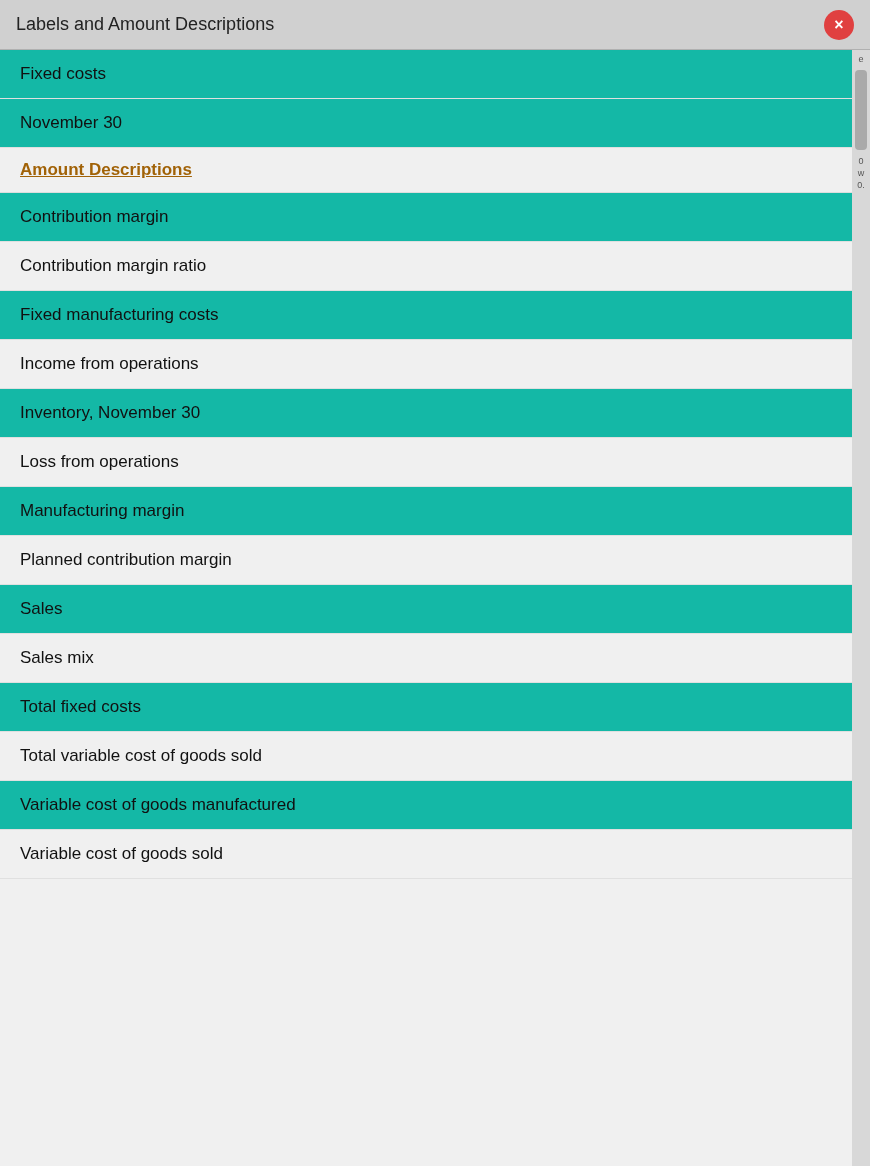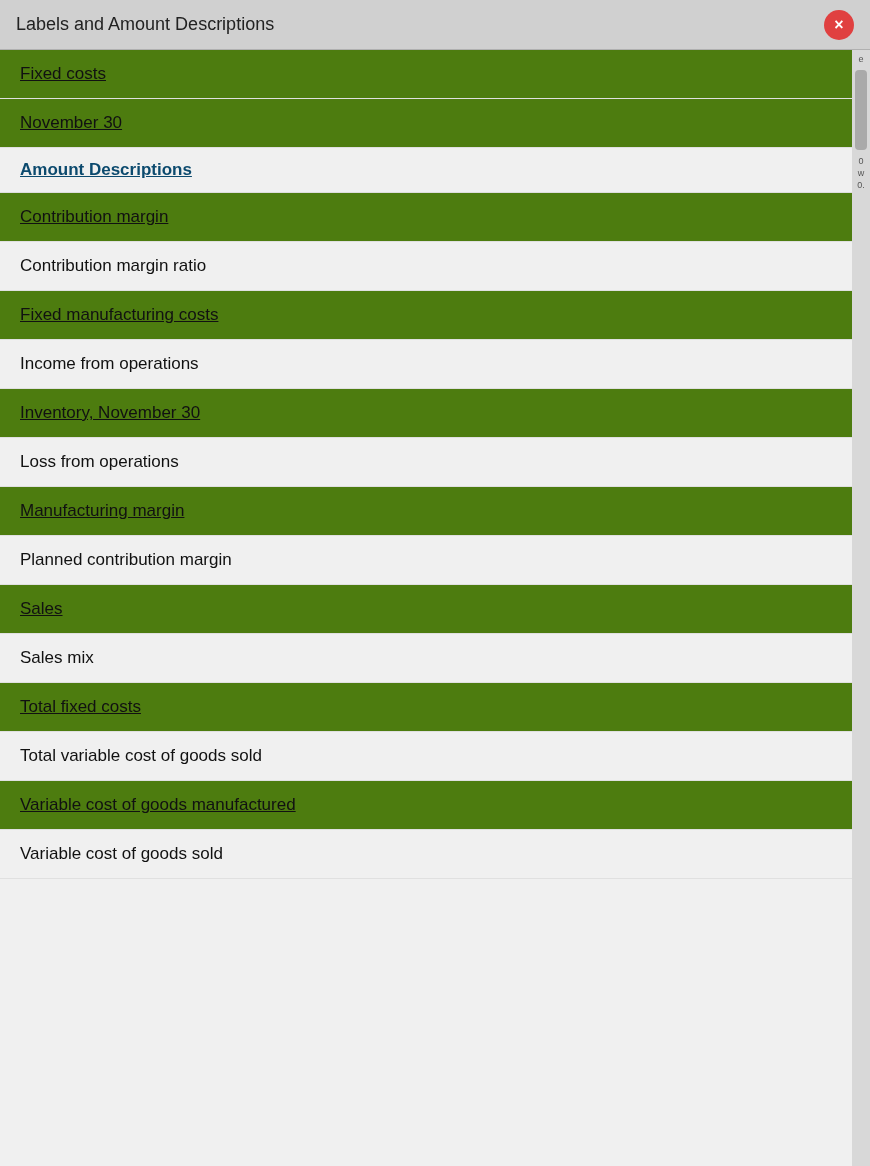--- a/index.html
+++ b/index.html
@@ -57,21 +57,21 @@
       color: white;
       font-size: 16px;
       font-weight: bold;
       flex-shrink: 0;
     }
 
     .section-header {
       padding: 12px 20px;
       font-size: 17px;
       font-weight: 700;
-      color: #0c4a6e;
+      color: #a16207;
       text-decoration: underline;
       background: #f0f0f0;
       border-bottom: 1px solid #ddd;
       cursor: pointer;
     }
 
     .list-item {
       padding: 14px 20px;
       font-size: 17px;
       color: #111;
@@ -80,22 +80,21 @@
       cursor: pointer;
       display: flex;
       align-items: center;
     }
 
     .list-item:nth-child(odd) {
       background: #f0f0f0;
     }
 
     .list-item.highlighted {
-      background: #4d7c0f;
-      text-decoration: underline;
+      background: #14b8a6;
     }
 
     .modal-content-wrapper {
       display: flex;
       flex: 1;
       position: relative;
     }
 
     .main-list {
       flex: 1;

